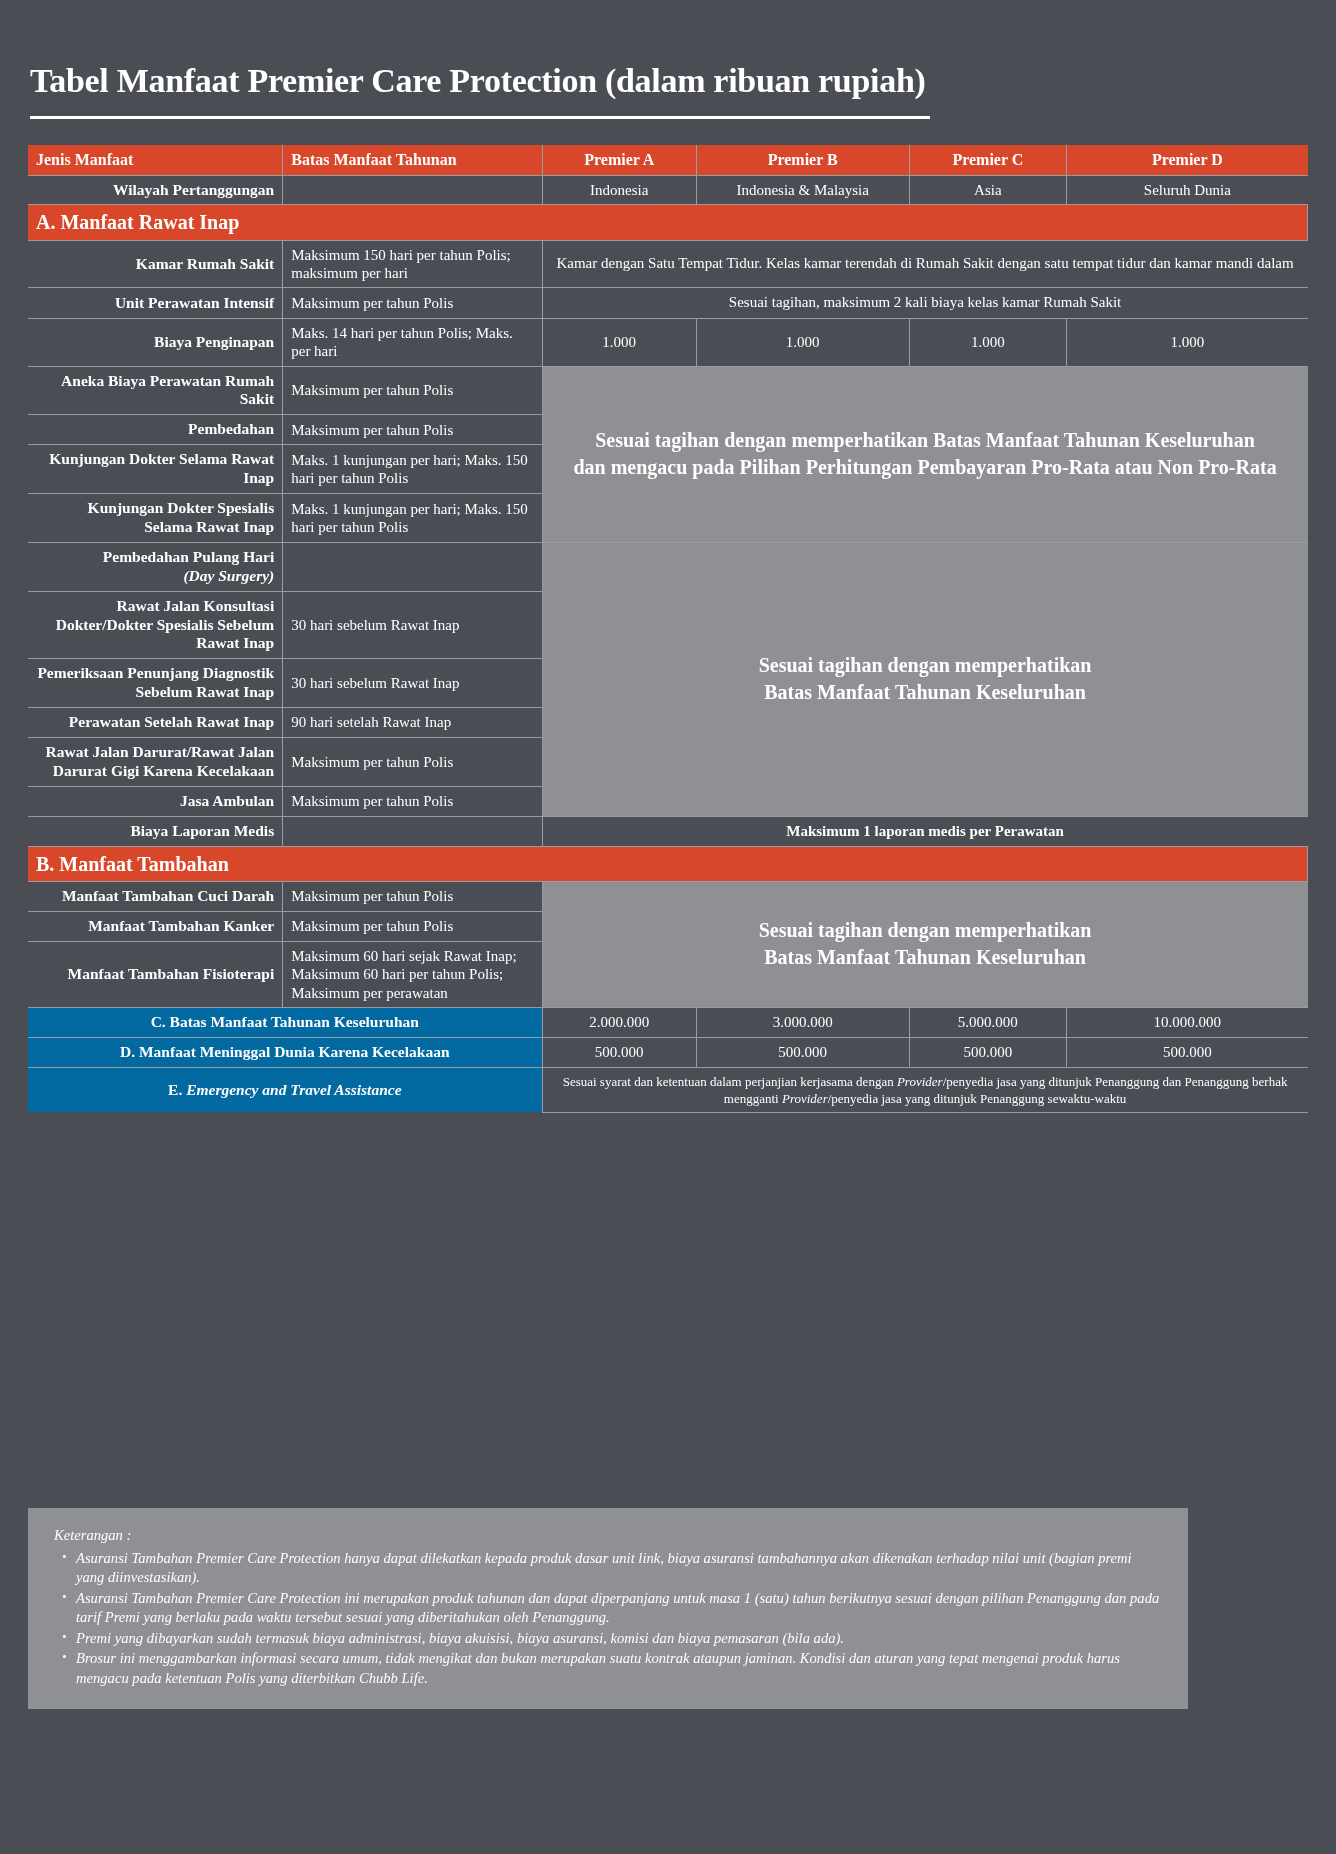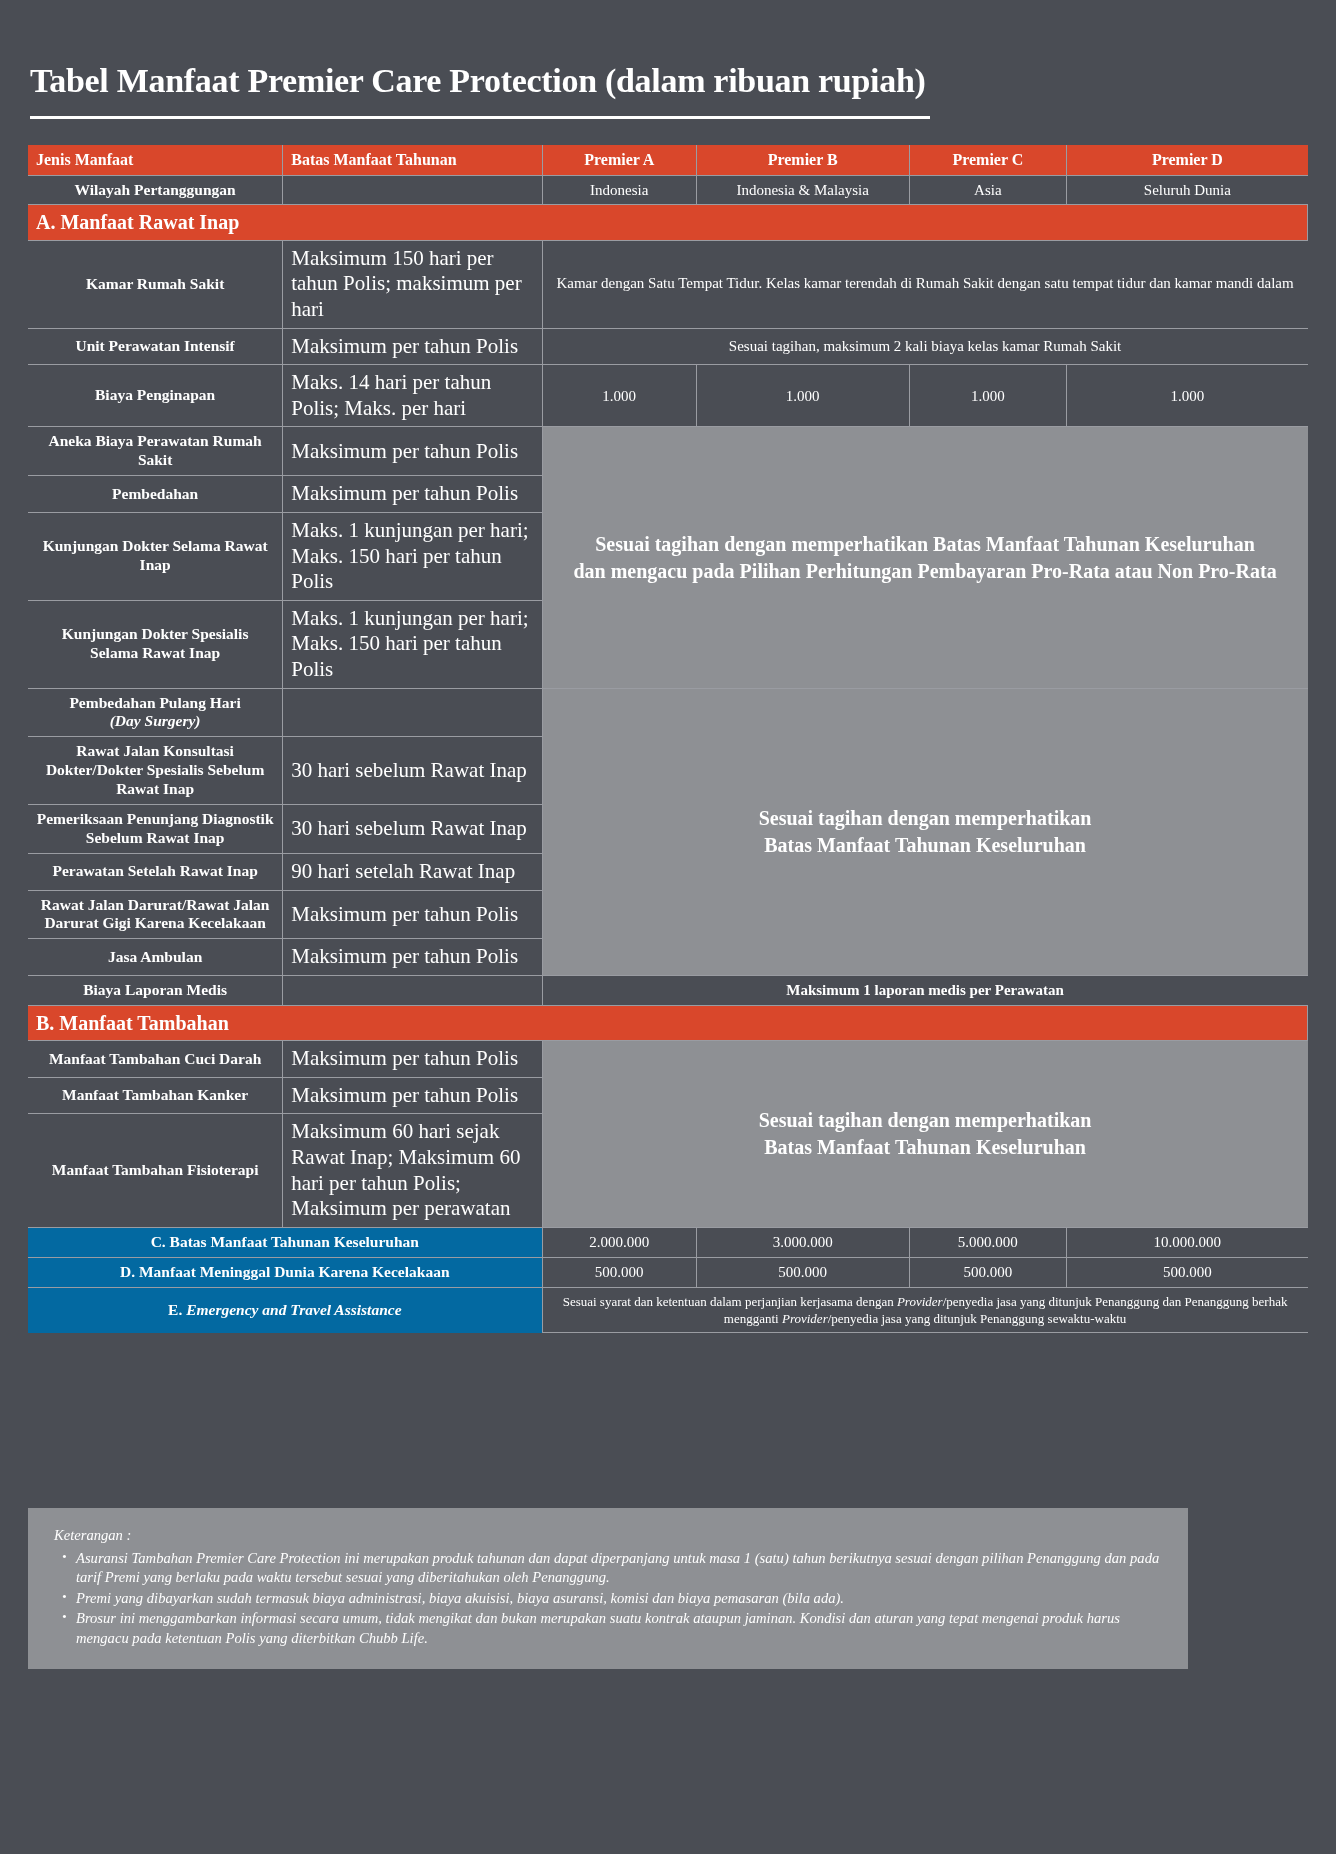--- a/index.html
+++ b/index.html
@@ -71,23 +71,23 @@
   .section-row td {
     background: #D9472B;
     font-weight: bold;
     font-size: 20px;
     text-align: left;
     padding: 7px 8px 6px 8px;
     border-right: none;
     border-bottom: none;
   }
 
-  .lbl { font-weight: bold; text-align: center; font-size: 15.5px; }
+  .lbl { font-weight: bold; text-align: right; font-size: 15.5px; }
   .lbl .ital { font-style: italic; }
-  .val { text-align: left; font-weight: normal; font-size: 21px; }
+  .val { text-align: left; font-weight: normal; font-size: 15px; }
   .ctr { text-align: center; font-weight: normal; }
   .ctr-b { text-align: center; font-weight: bold; }
 
   .grayblock {
     background: #8E9094;
     text-align: center;
     font-weight: bold;
     font-size: 20px;
     line-height: 1.35;
     vertical-align: middle;
@@ -314,19 +314,20 @@
         <td class="assist-txt no-rb" colspan="4"><span>Sesuai syarat dan ketentuan dalam perjanjian kerjasama dengan </span><i>Provider</i><span>/penyedia jasa yang ditunjuk Penanggung dan Penanggung berhak mengganti </span><i>Provider</i><span>/penyedia jasa yang ditunjuk Penanggung sewaktu-waktu</span></td>
       </tr>
 
     </tbody>
   </table>
   </div>
 
   <div class="notes">
     <div class="notes-title">Keterangan :</div>
     <ul>
+      <li>Asuransi Tambahan Premier Care Protection hanya dapat dilekatkan kepada produk dasar unit link, biaya asuransi tambahannya akan dikenakan terhadap nilai unit (bagian premi yang diinvestasikan).</li>
       <li>Asuransi Tambahan Premier Care Protection ini merupakan produk tahunan dan dapat diperpanjang untuk masa 1 (satu) tahun berikutnya sesuai dengan pilihan Penanggung dan pada tarif Premi yang berlaku pada waktu tersebut sesuai yang diberitahukan oleh Penanggung.</li>
       <li>Premi yang dibayarkan sudah termasuk biaya administrasi, biaya akuisisi, biaya asuransi, komisi dan biaya pemasaran (bila ada).</li>
       <li>Brosur ini menggambarkan informasi secara umum, tidak mengikat dan bukan merupakan suatu kontrak ataupun jaminan. Kondisi dan aturan yang tepat mengenai produk harus mengacu pada ketentuan Polis yang diterbitkan Chubb Life.</li>
     </ul>
   </div>
 
 </div>
 
 </body></html>

